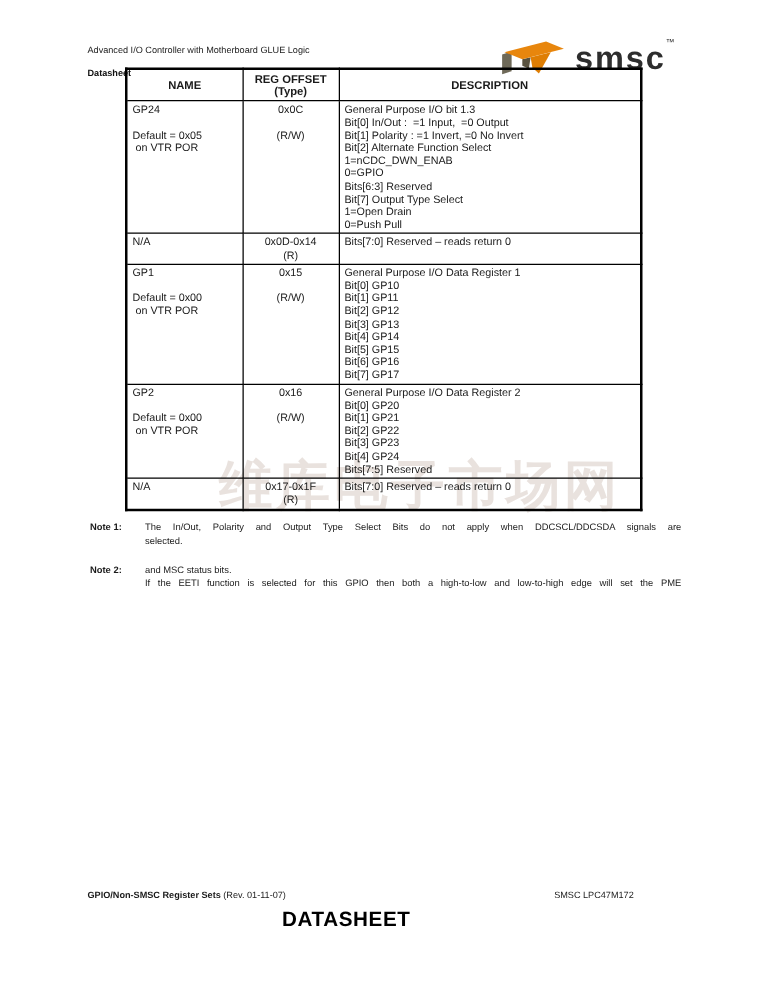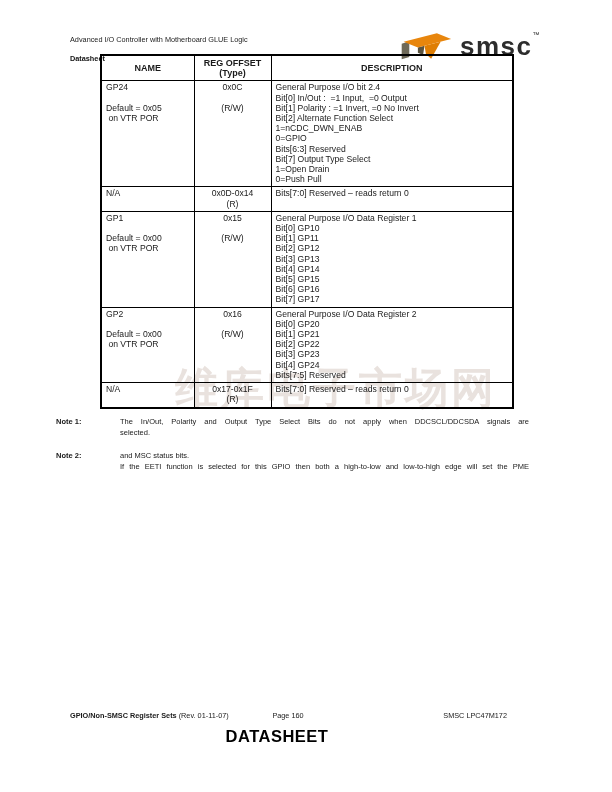--- a/index.html
+++ b/index.html
@@ -24,21 +24,21 @@
   table.regtable { position:absolute; left:100px; top:54px; width:412px; border-collapse:collapse;
                    z-index:1; background:transparent; table-layout:fixed; }
   table.regtable { border:2px solid #000; }
   .regtable th, .regtable td { border:1px solid #000; font-size:8.6px; line-height:10.2px; }
   .regtable th { font-weight:bold; text-align:center; vertical-align:middle; padding:2px 1px;
                  white-space:pre-line; font-size:9px; }
   .regtable td { vertical-align:top; padding:1px 4px 2px 4px; white-space:pre-wrap; }
   td.cell-offset { text-align:center; padding-left:1px; padding-right:1px; }
 
   
-  .note { position:absolute; left:56px; width:473px; display:flex; z-index:1;gap:20px; }
+  .note { position:absolute; left:72px; width:473px; display:flex; z-index:1; }
   .note-1 { top:416px; }
   .note-2 { top:450px; }
   .note-label { width:44px; flex:none; font-size:7.5px; font-weight:bold; line-height:11px; }
   .note-body { width:429px; font-size:7.5px; line-height:11px; }
   .note-line.just { text-align:justify; text-align-last:justify; }
 
   
   .footer-left   { position:absolute; left:70px;  top:711px; font-size:7.3px; }
   .footer-left b { font-weight:bold; }
   .footer-center { position:absolute; left:0; right:0; top:711px; text-align:center; font-size:7.3px; }
@@ -82,21 +82,21 @@
     </thead>
     <tbody>
       <tr>
         <td class="cell-name">GP24
 
 Default = 0x05
  on VTR POR</td>
         <td class="cell-offset">0x0C
 
 (R/W)</td>
-        <td class="cell-desc">General Purpose I/O bit 2.4
+        <td class="cell-desc">General Purpose I/O bit 1.3
 Bit[0] In/Out :  =1 Input,  =0 Output
 Bit[1] Polarity : =1 Invert, =0 No Invert
 Bit[2] Alternate Function Select
 1=nCDC_DWN_ENAB
 0=GPIO
 Bits[6:3] Reserved
 Bit[7] Output Type Select
 1=Open Drain
 0=Push Pull</td>
       </tr>
@@ -158,17 +158,16 @@
   </div>
   <div class="note note-2">
     <div class="note-label">Note 2:</div>
     <div class="note-body">
       <div class="note-line">and MSC status bits.</div>
       <div class="note-line just">If the EETI function is selected for this GPIO then both a high-to-low and low-to-high edge will set the PME</div>
     </div>
   </div>
 
   <div class="footer-left"><b>GPIO/Non-SMSC Register Sets</b><span> (Rev. 01-11-07)</span></div>
-  <div class="footer-center">Page 160</div>
   <div class="footer-right">SMSC LPC47M172</div>
   <div class="datasheet-title">DATASHEET</div>
 
 </div>
 
 </body></html>

